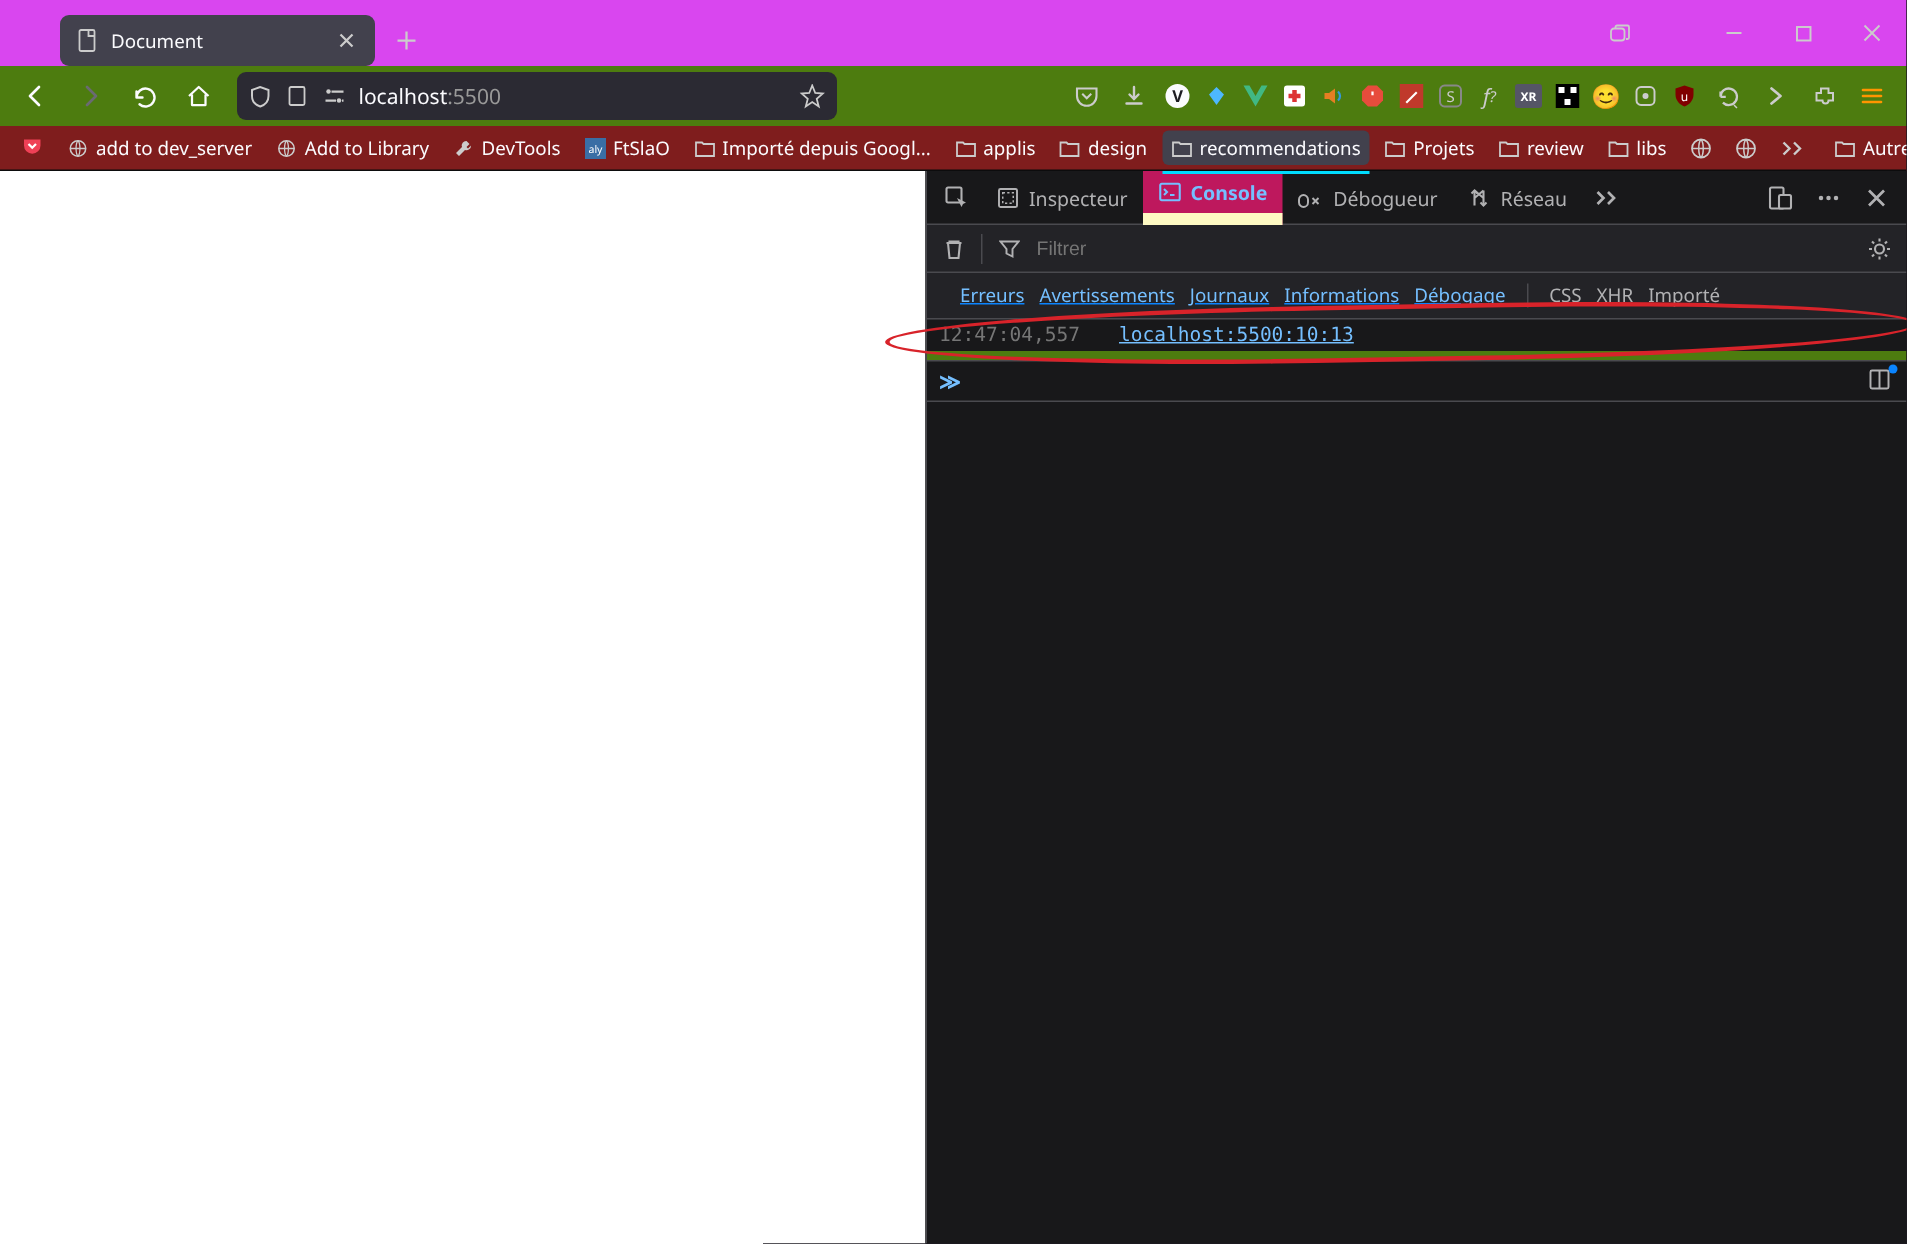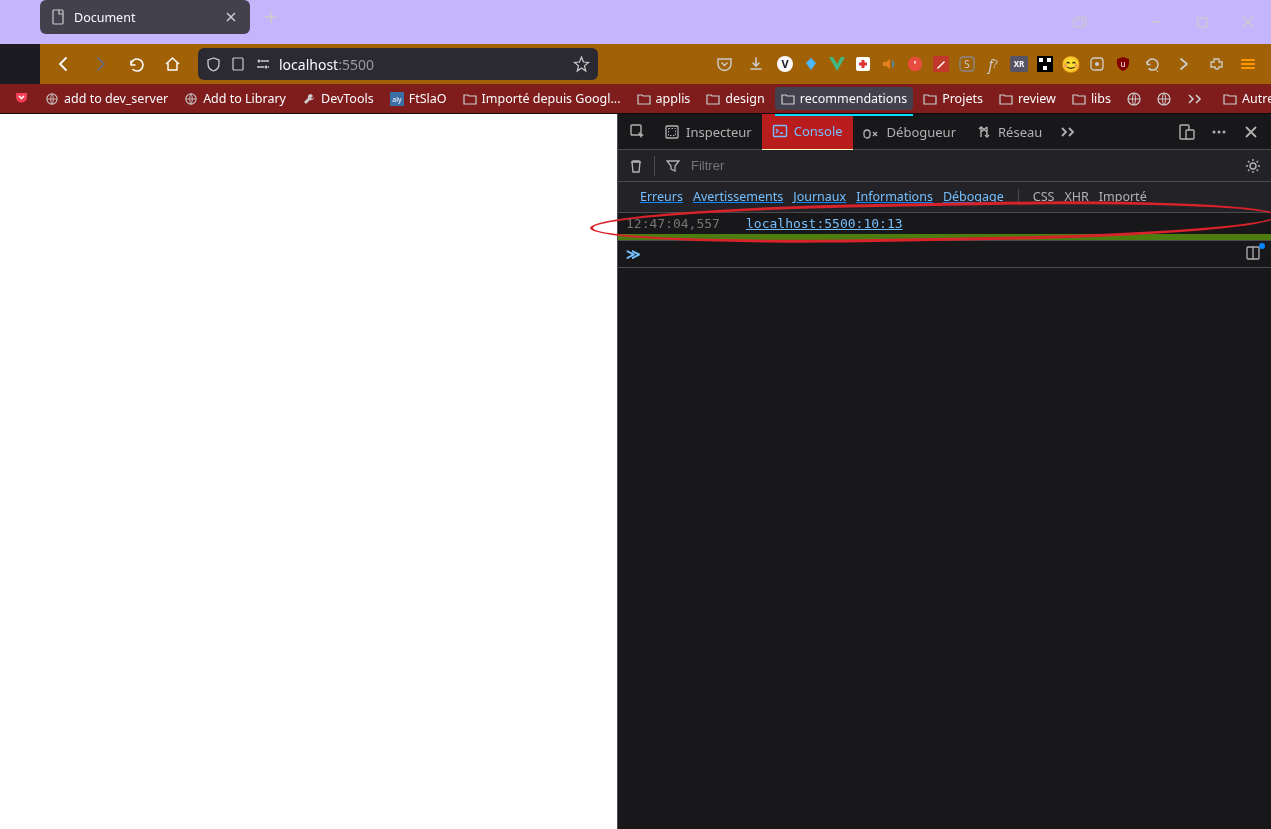--- a/index.html
+++ b/index.html
@@ -7,48 +7,47 @@
   width: 1271px; height: 829px;
   background: #1c1b22;
   font-family: -apple-system, "Segoe UI", system-ui, sans-serif;
   font-size: 13px;
   color: #fbfbfe;
   overflow: hidden;
 }
 
 .titlebar {
   height: 44px;
-  background: #c4b5fd;
+  background: #d946ef;
   display: flex;
-  align-items: flex-start;
+  align-items: flex-end;
 }
 .tabs-area { display: flex; align-items: center; padding-left: 40px; flex: 1; }
 .tab {
   display: flex; align-items: center;
   height: 34px; padding: 0 10px;
   background: #42414d;
   border-radius: 6px;
   min-width: 210px;
   gap: 8px;
 }
 .tab-title { flex: 1; font-size: 12.5px; }
 .tab-close { width: 18px; height: 18px; display:flex;align-items:center;justify-content:center; color:#ccc; border-radius:3px;}
 .new-tab { width: 30px; height: 30px; display:flex;align-items:center;justify-content:center; color:#ccc; margin-left:6px;}
 .window-controls { display:flex; margin-left:auto; }
 .win-btn { width:46px; height:44px; display:flex;align-items:center;justify-content:center; color:#ccc;}
 .win-btn.restore-sep { margin-right: 30px; }
 
 
 .nav-toolbar {
   height: 40px;
-  background: #a16207;
+  background: #4d7c0f;
   display:flex; align-items:center;
   padding: 0 8px;
   gap: 4px;
-  margin-left: 40px;
 }
 .nav-btn { width:32px; height:32px; display:flex;align-items:center;justify-content:center; color:#fbfbfe; border-radius:4px;}
 .nav-btn.disabled { color: #6a6a72; }
 .urlbar {
   flex: 0 0 400px;
   height: 32px;
   background: #2b2a33;
   border-radius: 6px;
   display:flex; align-items:center;
   padding: 0 8px;
@@ -84,21 +83,21 @@
 
 .devtools { width: 654px; background:#18181a; display:flex; flex-direction:column; border-left:1px solid #4a4a4f;}
 .dt-header {
   height: 36px;
   background: #18181a;
   display:flex; align-items:center;
   border-bottom: 1px solid #4a4a4f;
   padding: 0 4px;
 }
 .dt-tab { display:flex; align-items:center; gap:6px; padding: 0 10px; height:36px; color:#b1b1b3; font-size:13px;}
-.dt-tab.active { background:#b91c1c; color:#75bfff; border-bottom:1px solid #fef9c3;}
+.dt-tab.active { background:#be185d; color:#75bfff; border-bottom:8px solid #fef9c3;font-weight:bold;}
 .dt-tab.active .dt-tab-icon { color:#75bfff;}
 .dt-icon-btn { width:32px;height:36px;display:flex;align-items:center;justify-content:center;color:#b1b1b3;}
 .dt-header-right { margin-left:auto; display:flex; align-items:center;}
 
 
 .console-toolbar {
   height: 32px;
   background:#232327;
   border-bottom:1px solid #4a4a4f;
   display:flex; align-items:center;

